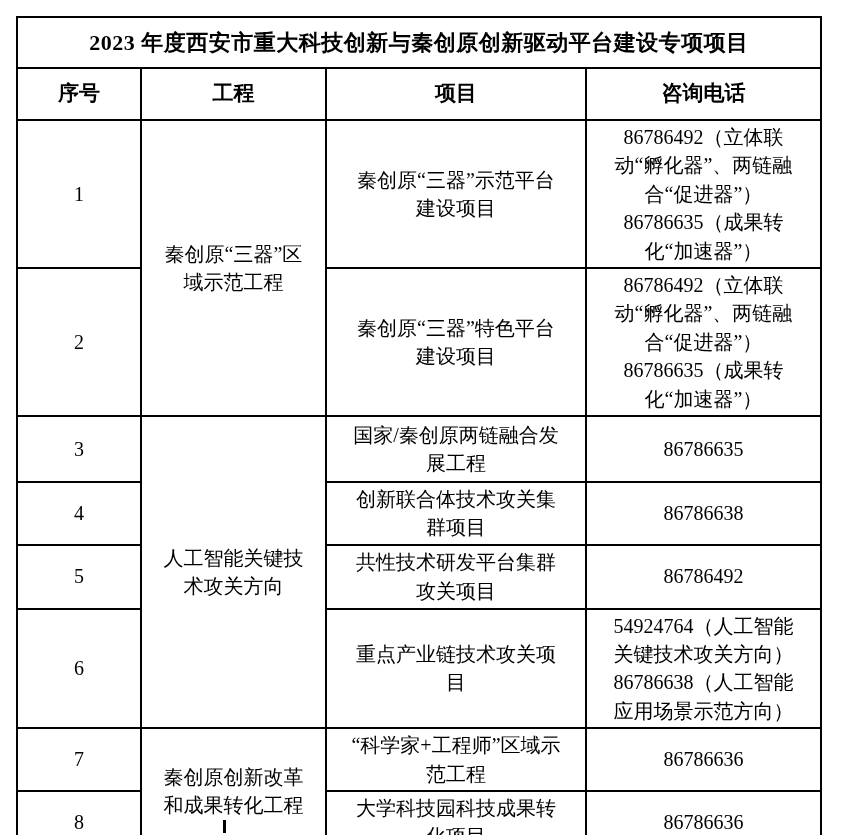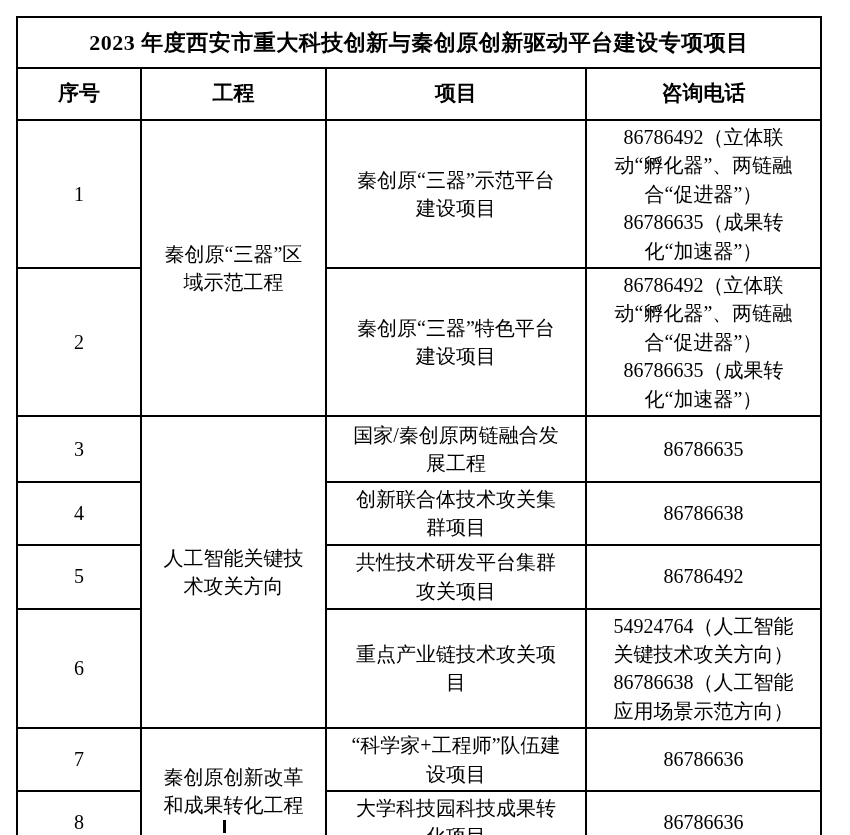--- a/index.html
+++ b/index.html
@@ -130,21 +130,21 @@
     <td class="project-cell">重点产业链技术攻关项目</td>
     <td class="phone-cell">
       <span class="phone-entry">54924764（人工智能关键技术攻关方向）</span>
       <span class="phone-entry">86786638（人工智能应用场景示范方向）</span>
     </td>
   </tr>
 
   <tr style="height:58px">
     <td class="serial-cell">7</td>
     <td class="group-cell" rowspan="2">秦创原创新改革和成果转化工程</td>
-    <td class="project-cell">“科学家+工程师”队伍建设项目</td>
+    <td class="project-cell">“科学家+工程师”区域示范工程</td>
     <td class="phone-cell">
       <span class="phone-entry">86786636</span>
     </td>
   </tr>
 
   <tr style="height:56px">
     <td class="serial-cell">8</td>
     <td class="project-cell">大学科技园科技成果转化项目</td>
     <td class="phone-cell">
       <span class="phone-entry">86786636</span>

